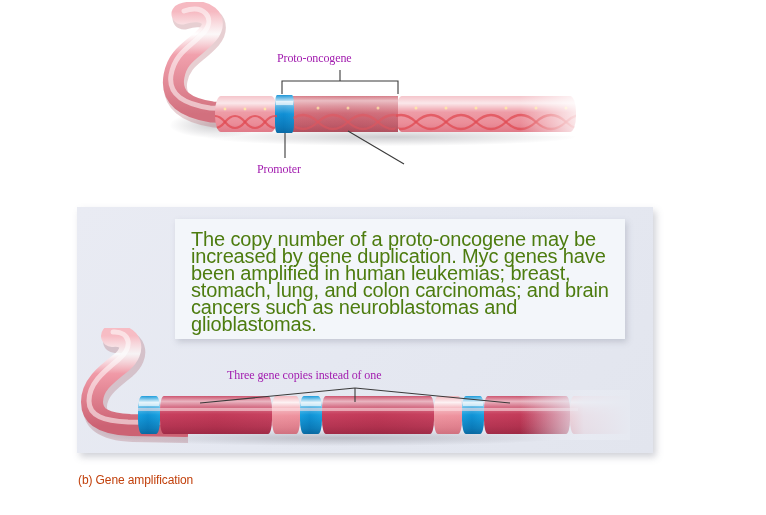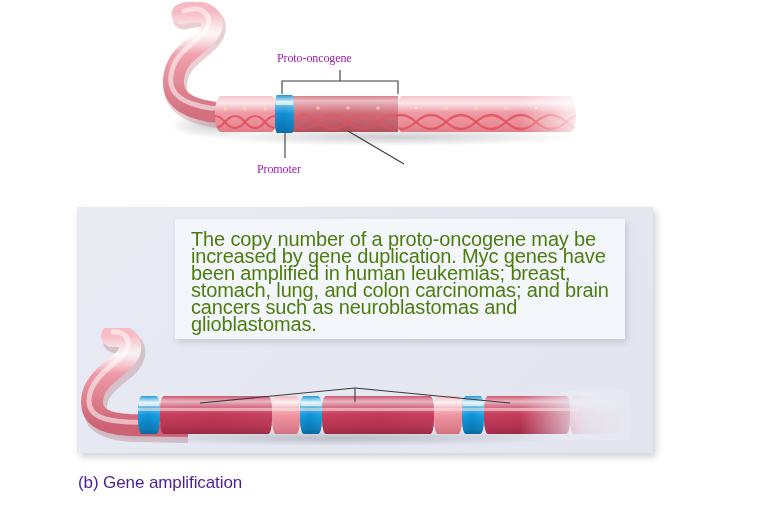--- a/index.html
+++ b/index.html
@@ -198,22 +198,22 @@
     font-size: 12px;
     color: #a21caf;
     white-space: nowrap;
     letter-spacing: -0.1px;
     font-family: Liberation Serif, serif;
   }
   .caption {
     position: absolute;
     left: 78px;
     top: 473px;
-    font-size: 17px;
-    color: #4c1d95;
+    font-size: 12px;
+    color: #c2410c;
     letter-spacing: -0.1px;
   }
   .leader-svg {
     position: absolute;
     left: 0;
     top: 0;
     width: 766px;
     height: 515px;
     pointer-events: none;
   }
@@ -336,20 +336,21 @@
 
     <div style="position:absolute;left:139px;top:72px;width:20px;height:4px;background:rgba(255,255,255,0.60);"></div>
     <div style="position:absolute;left:301px;top:72px;width:20px;height:4px;background:rgba(255,255,255,0.60);"></div>
     <div style="position:absolute;left:463px;top:72px;width:20px;height:4px;background:rgba(255,255,255,0.60);"></div>
 
     <div style="position:absolute;left:138px;top:78px;width:440px;height:3px;background:rgba(255,225,230,0.55);"></div>
 
     <div class="bot-fade"></div>
   </div>
 
+  <div class="label" style="left:227px; top:368px;">Three gene copies instead of one</div>
 
   <svg class="leader-svg" viewBox="0 0 766 515">
     <g stroke="#3a3a3a" stroke-width="1.1" fill="none">
 
       <path d="M 282 94 L 282 81 L 398 81 L 398 94"></path>
 
       <path d="M 340 81 L 340 70"></path>
 
       <path d="M 285 133 L 285 158"></path>
 

